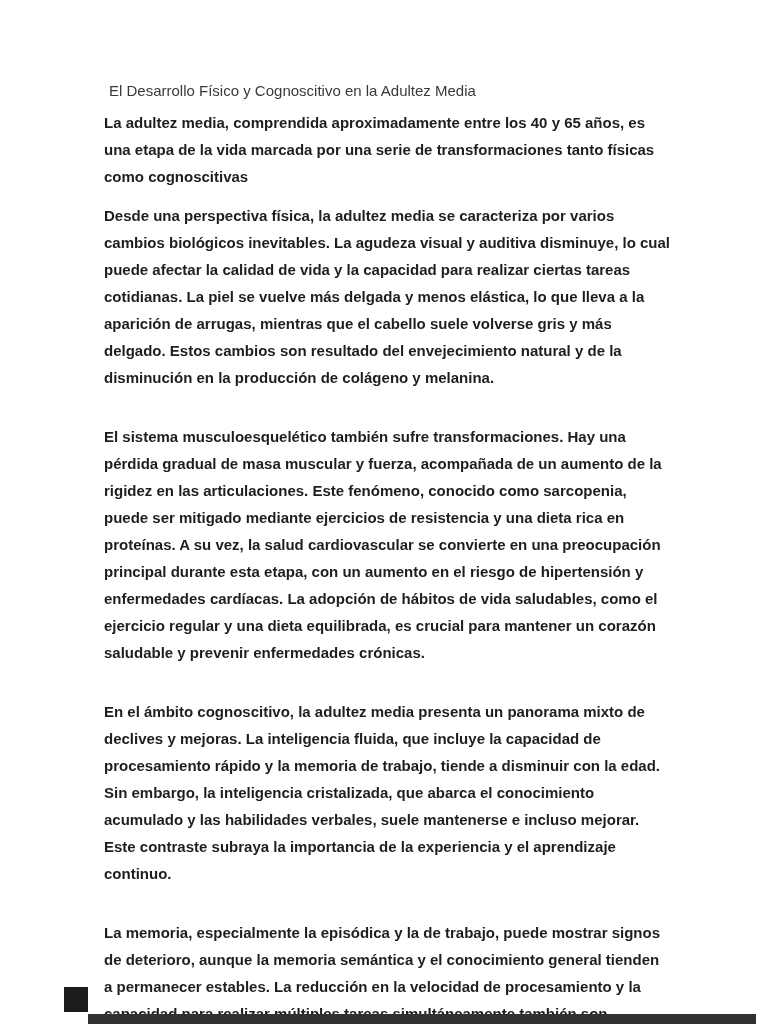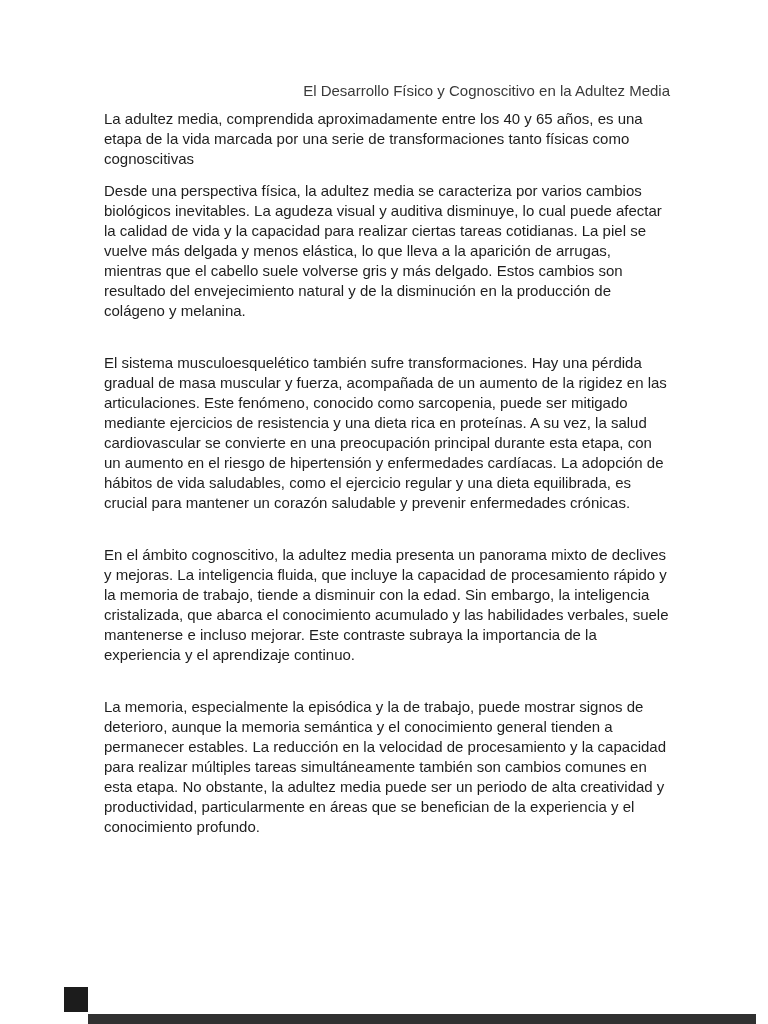--- a/index.html
+++ b/index.html
@@ -24,26 +24,25 @@
     box-sizing: border-box;
     padding: 80px 98px 0 104px;
   }
   .doc-title {
     font-size: 15px;
     line-height: 21px;
     font-weight: 400;
     color: #3a3a3a;
     margin: 0 0 8px 0;
     padding-left: 5px;
-    text-align: right;
   }
   .para {
     font-size: 15px;
-    line-height: 20px;
-    font-weight: 400;
+    line-height: 27px;
+    font-weight: 700;
     color: #1e1e1e;
     width: 566px;
     margin: 0 8px 12px 0;
   }
   .para.gap {
     margin-top: 32px;
   }
   .next-page-fragment {
     position: absolute;
     left: 64px;

